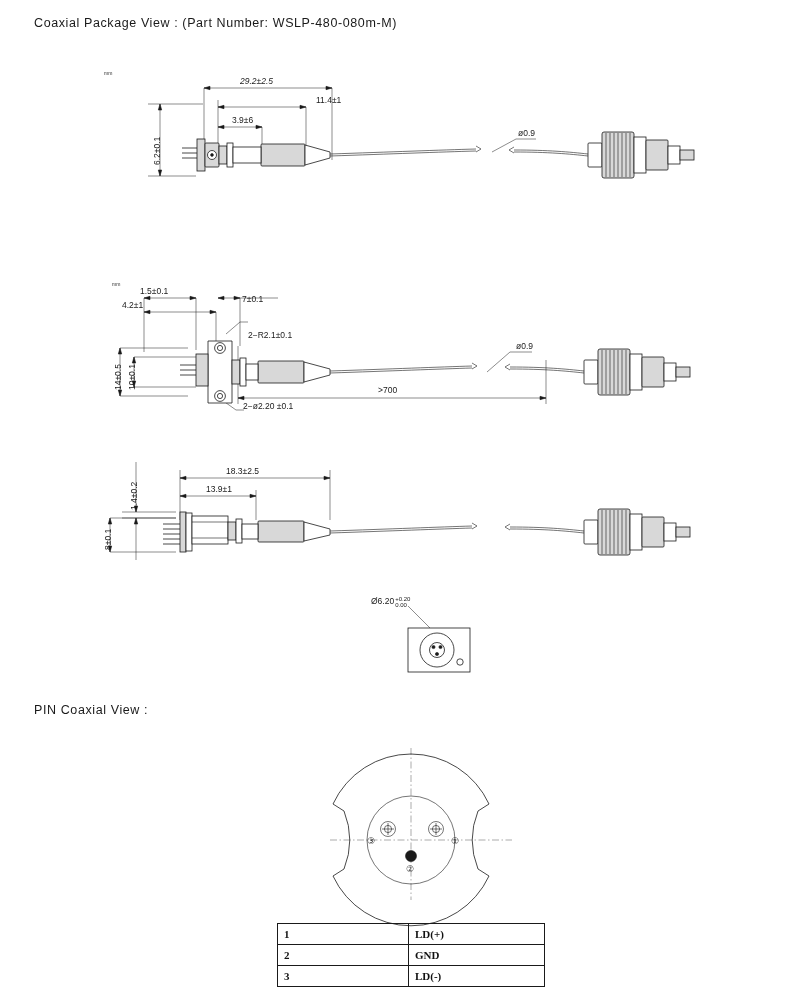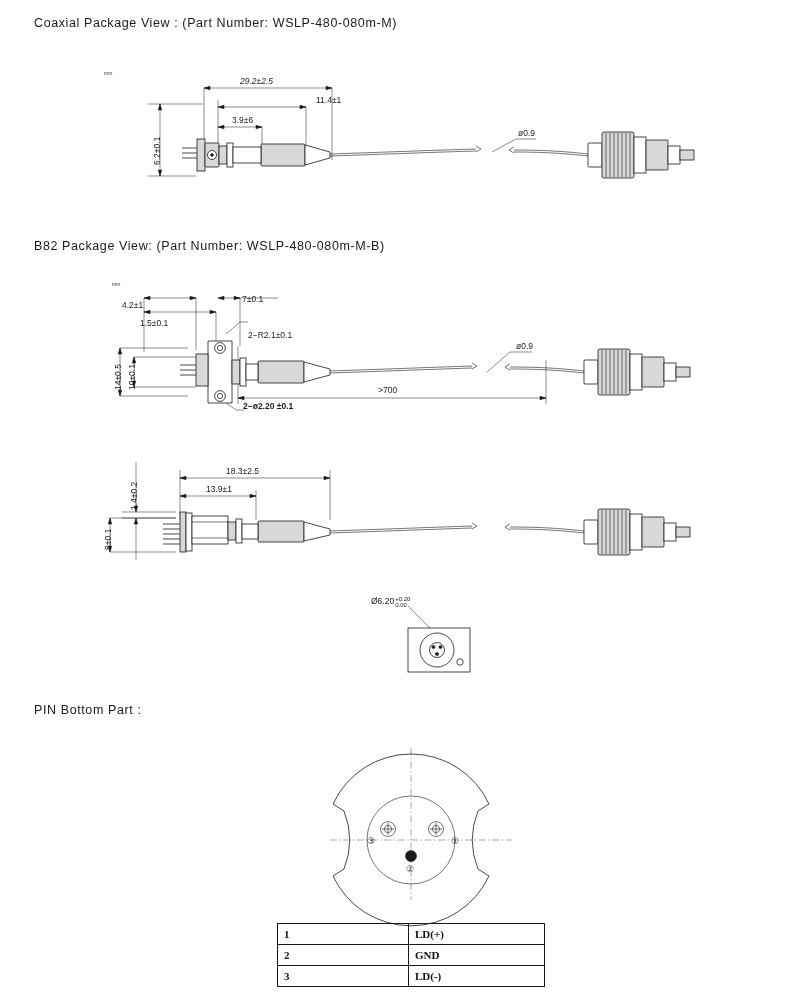--- a/index.html
+++ b/index.html
@@ -84,22 +84,21 @@
     font-size:9px;
     color:#1a1a1a;
   }
 </style>
 </head>
 <body>
 
 <div class="sheet">
 
   <div class="section-title" id="title-coax">Coaxial Package View : (Part Number: WSLP-480-080m-M)</div>
-  <div class="section-title" id="title-b82">B82 Package View: (Part Number: WSLP-480-080m-M-B)</div>
-  <div class="section-title" id="title-pin">PIN Bottom Part :</div>
+  <div class="section-title" id="title-pin">PIN Coaxial View :</div>
 
   <svg width="806" height="1004">
 
     <g class="ln-ext">
 
       <line x1="148" y1="104" x2="203" y2="104"></line>
       <line x1="148" y1="176" x2="196" y2="176"></line>
 
       <line x1="204" y1="88" x2="332" y2="88"></line>
       <line x1="204" y1="88" x2="204" y2="150"></line>
@@ -270,25 +269,25 @@
         <line x1="626" y1="350" x2="626" y2="394"></line>
       </g>
       <rect class="fillw" x="630" y="354" width="12" height="36"></rect>
       <rect class="fillg" x="642" y="357" width="22" height="30" rx="1"></rect>
       <rect class="fillw" x="664" y="363" width="12" height="18"></rect>
       <rect class="fillg" x="676" y="367" width="14" height="10"></rect>
     </g>
   </svg>
 
   <div class="mm" style="left:112px; top:281px;">mm</div>
-  <div class="dim" style="left:140px; top:286px;margin-top:32px;">1.5±0.1</div>
+  <div class="dim" style="left:140px; top:286px;">1.5±0.1</div>
   <div class="dim" style="left:122px; top:300px;text-align:right;">4.2±1</div>
   <div class="dim" style="left:242px; top:286px;margin-top:8px;">7±0.1</div>
   <div class="dim" style="left:248px; top:304px;margin-top:26px;">2−R2.1±0.1</div>
-  <div class="dim" style="left:243px; top:401px;font-weight:bold;">2−ø2.20 ±0.1</div>
+  <div class="dim" style="left:243px; top:401px;">2−ø2.20 ±0.1</div>
   <div class="dim rot" style="left:113px; top:390px;">14±0.5</div>
   <div class="dim rot" style="left:127px; top:390px;">10±0.1</div>
   <div class="dim" style="left:378px; top:385px;">&gt;700</div>
   <div class="dim" style="left:516px; top:341px;">ø0.9</div>
 
   <svg width="806" height="1004">
     <g class="ln-ext">
 
       <line x1="180" y1="478" x2="330" y2="478"></line>
       <line x1="180" y1="470" x2="180" y2="520"></line>

